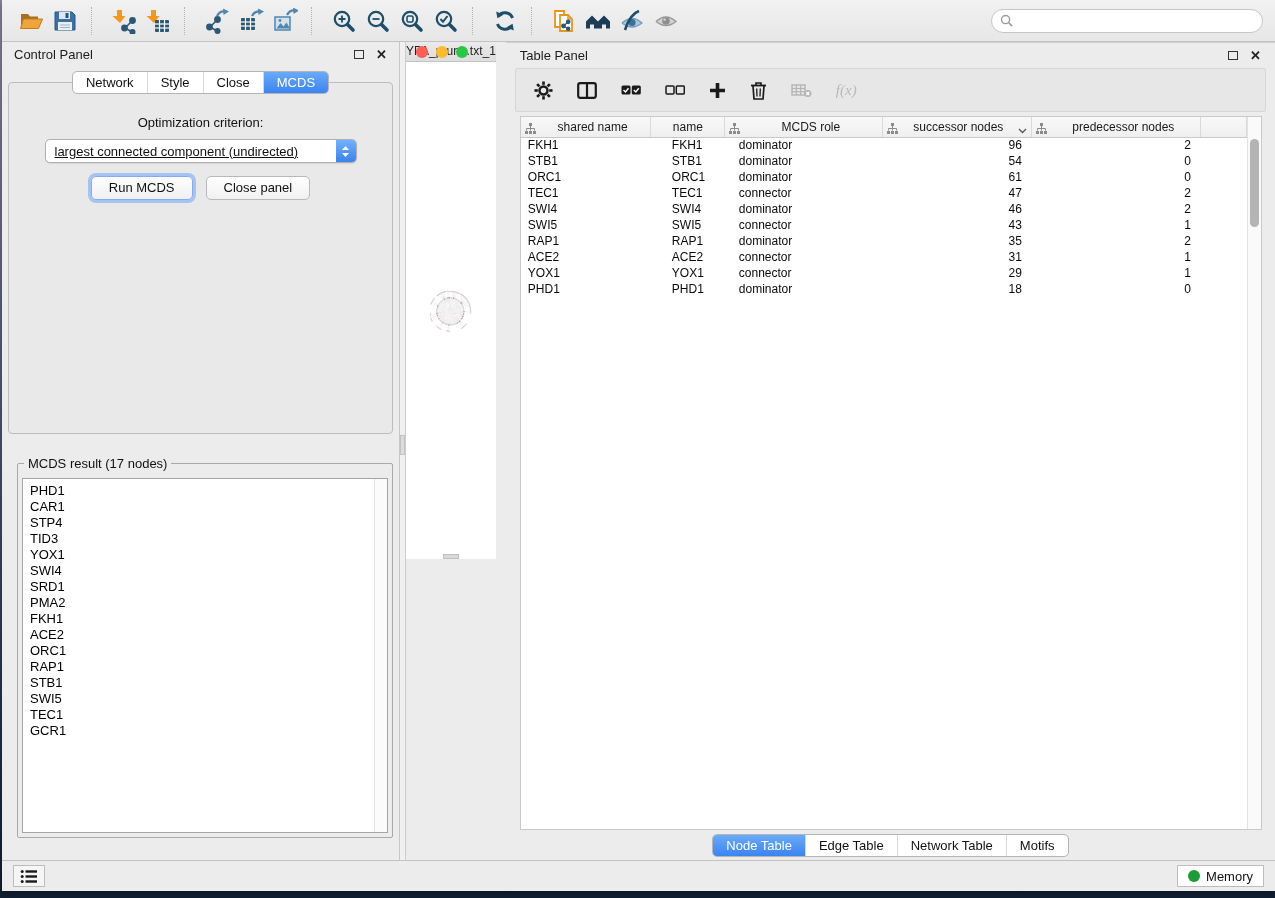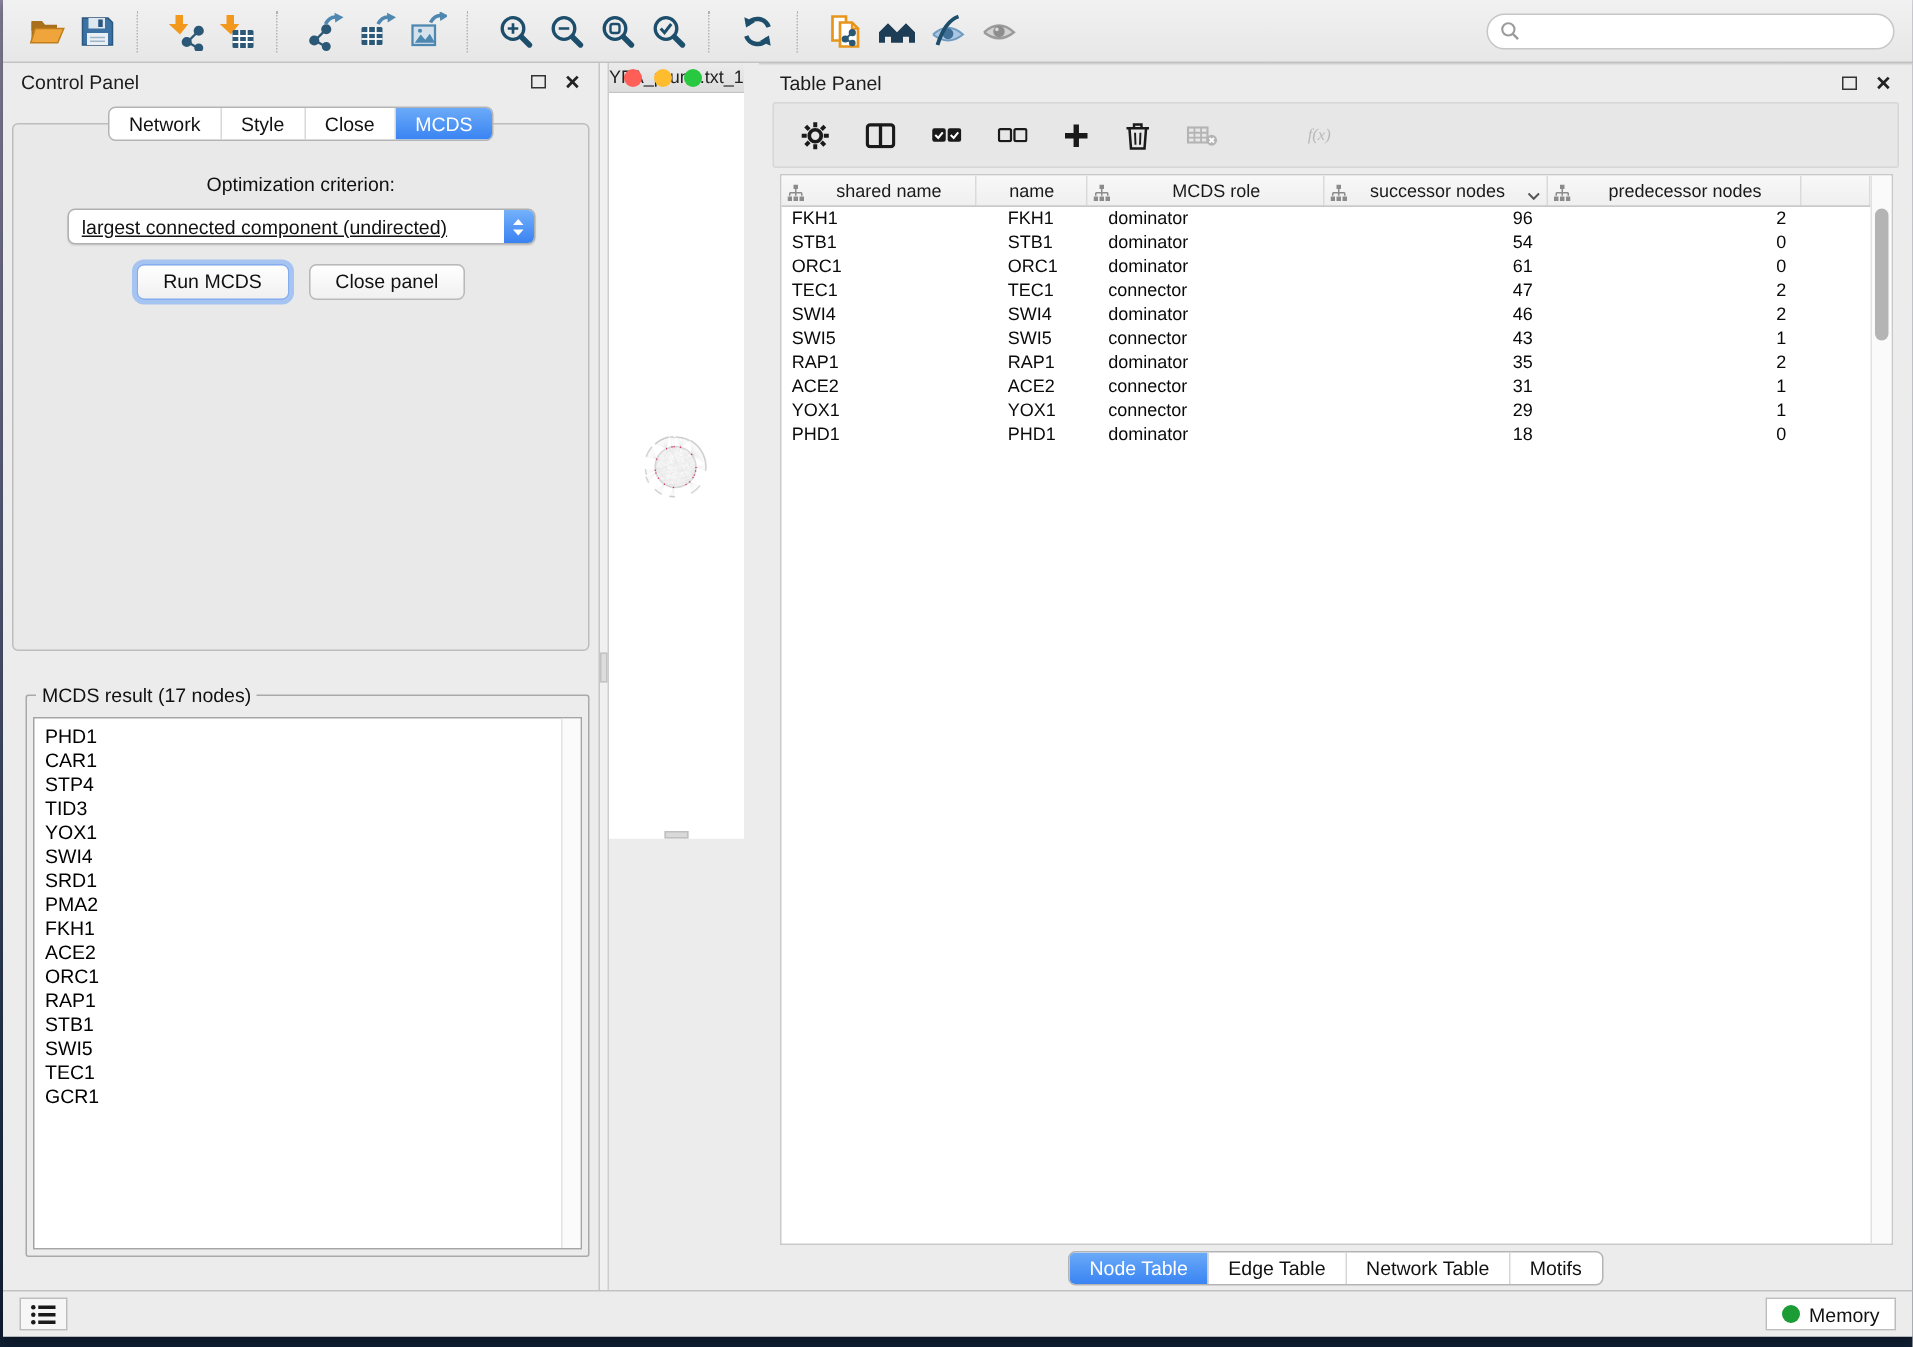--- a/index.html
+++ b/index.html
@@ -80,21 +80,21 @@
     border:1px solid #c0c0c0; transform:translateX(-50%); }
 
   
   .table-panel { flex:1; display:flex; flex-direction:column; background:#ececec;
     border-top:1px solid #cfcfcf; min-height:0; }
   .tp-titlebar { height:25px; display:flex; align-items:center; padding:0 14px; font-size:13px; color:#1c1c1c; }
   .tp-titlebar .sp { flex:1; }
   .tp-toolbar { height:44px; flex:none; margin:0 9px; background:#e7e7e7; border:1px solid #d6d6d6;
     border-radius:2px; display:flex; align-items:center; padding:0 18px; gap:24px; }
   .tpbtn { display:flex; align-items:center; justify-content:center; }
-  .fx { font-family:"Liberation Serif", serif; font-style:italic; font-size:11px; color:#b9b9b9;margin-left:36px; }
+  .fx { font-family:"Liberation Serif", serif; font-style:italic; font-size:15px; color:#b9b9b9; }
   .tablewrap { flex:1; margin:4px 13px 0 14px; background:#fff; border:1px solid #c9c9c9;
     position:relative; overflow:hidden; min-height:0; }
   table { border-collapse:collapse; width:calc(100% - 14px); table-layout:fixed; }
   th { height:20px; font-weight:normal; font-size:12px; color:#1a1a1a;
     background:linear-gradient(#f8f8f8,#efefef); border-right:1px solid #dadada;
     border-bottom:1px solid #c9c9c9; padding:0 4px; }
   .thflex { display:flex; align-items:flex-end; gap:3px; }
   .thflex .lbl { flex:1; text-align:center; }
   td { height:16px; font-size:12px; color:#0a0a0a; padding:0; white-space:nowrap; overflow:hidden; }
   td.c1 { padding-left:7px; } td.c2 { padding-left:21px; } td.c3 { padding-left:14px; }

